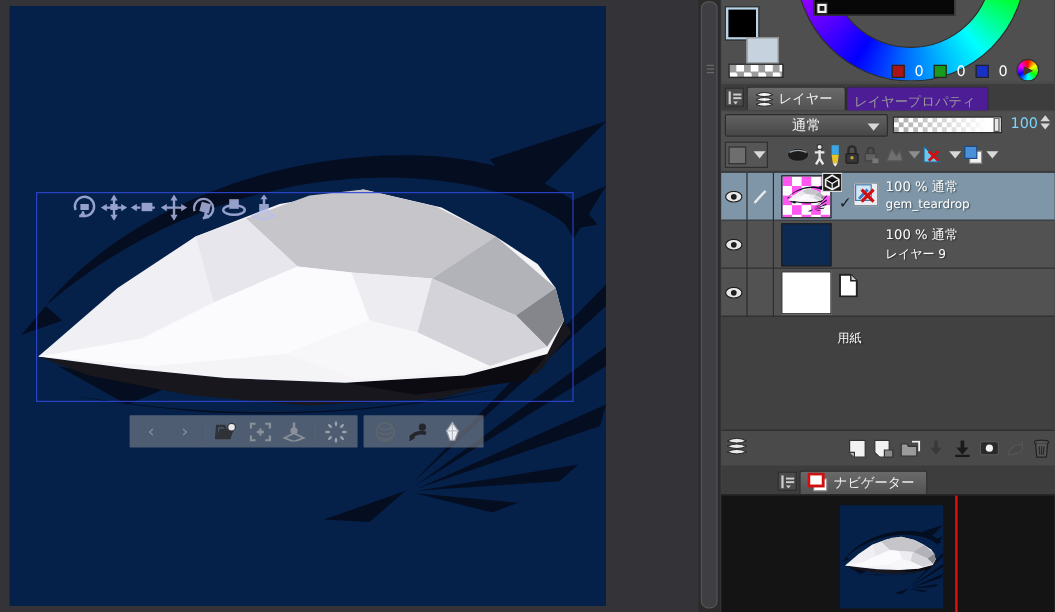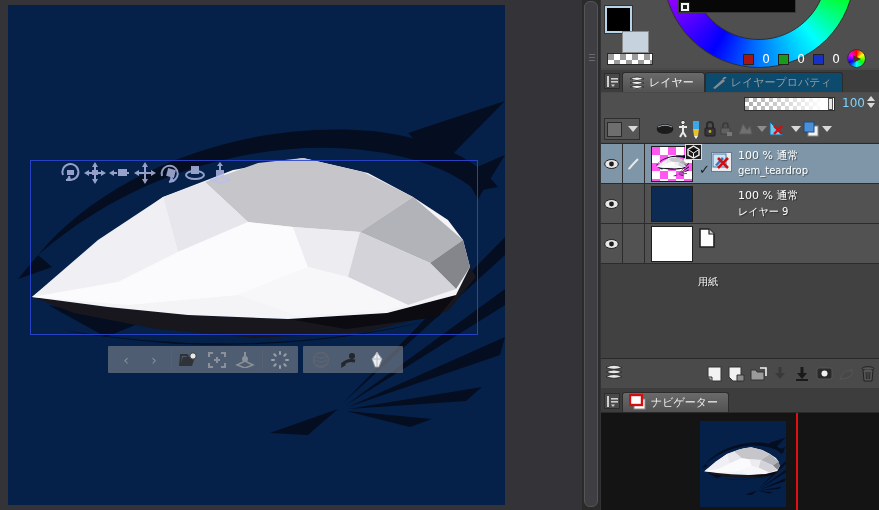--- a/index.html
+++ b/index.html
@@ -55,21 +55,21 @@
   .wheel-btn { position:absolute; left:246px; top:49px; width:19px; height:19px; border-radius:50%;
                background:conic-gradient(#f00,#ff0,#0f0,#0ff,#00f,#f0f,#f00); border:1px solid #333; }
   .wheel-btn i { position:absolute; left:5px; top:5px; border-left:8px solid #4a3426; border-top:4px solid transparent; border-bottom:4px solid transparent; }
 
   
   .layers-section { position:absolute; left:0; top:68px; width:278px; height:320px; background:#4a4a4a; }
   .tab-bar { position:absolute; left:0; top:2px; width:278px; height:22px; background:#3d3d3d; display:flex; align-items:flex-end; }
   .panel-menu { width:16px; height:16px; margin:0 2px 3px 3px; background:#4a4a4a; border:1px solid #2d2d2d; display:flex; align-items:center; justify-content:center; }
   .tab { height:20px; display:flex; align-items:center; gap:4px; padding:0 10px 0 6px; border:1px solid #2c2c2c; border-bottom:none; border-radius:3px 3px 0 0; }
   .tab.active { background:linear-gradient(#6a6a6a,#525252); color:#f2f2f2; }
-  .tab.inactive { background:#0c4a6e; color:#9a9a9a; }
+  .tab.inactive { background:#4c1d95; color:#9a9a9a;flex-direction:column; }
   .blend-row { position:absolute; left:0; top:25px; width:278px; height:23px; background:#4f4f4f; }
   .blend-select { position:absolute; left:3px; top:2px; width:136px; height:19px; background:linear-gradient(#626262,#474747);
                   border:1px solid #2c2c2c; border-radius:2px; display:flex; align-items:center; justify-content:center; color:#f0f0f0; font-size:12px; }
   .blend-select .arr { position:absolute; right:6px; top:7px; }
   .tri-down { width:0; height:0; border-left:5px solid transparent; border-right:5px solid transparent; border-top:6px solid #d8d8d8; }
   .opacity-slider { position:absolute; left:143px; top:4px; width:91px; height:14px; border:1px solid #2c2c2c;
                     background:linear-gradient(to right, rgba(255,255,255,0), #fff 88%),
                                repeating-conic-gradient(#fff 0 25%, #aaa 0 50%) 0 0/8px 8px; }
   .slider-thumb { position:absolute; right:1px; top:0; width:5px; height:12px; background:#e8e8e8; border:1px solid #555; }
   .opacity-val { position:absolute; left:238px; top:3px; width:26px; text-align:right; color:#7dd3fc; font-size:12px; }
@@ -100,21 +100,21 @@
   .paper-badge { position:absolute; left:97px; top:4px; }
   .row3-name { left:97px; top:22px;margin-top:29px; }
 
   
   .layers-footer { position:absolute; left:0; top:290px; width:278px; height:30px; background:#4a4a4a; border-top:1px solid #2a2a2a; display:flex; align-items:center; }
   .foot-left { margin-left:4px; margin-right:auto; }
   .foot-btn { width:20px; height:20px; margin:0 1px; display:flex; align-items:center; justify-content:center; }
 
   
   .nav-section { position:absolute; left:0; top:388px; width:278px; height:122px; background:#3d3d3d; }
-  .nav-tabbar { position:absolute; left:0; top:2px; width:278px; height:22px; display:flex; align-items:flex-end; }
+  .nav-tabbar { position:absolute; left:0; top:2px; width:278px; height:22px; display:flex; align-items:flex-end;padding-left:44px; }
   .nav-content { position:absolute; left:0; top:24px; width:278px; height:98px; background:#141414; border-top:1px solid #2a2a2a; }
   .nav-thumb { position:absolute; left:99px; top:8px; width:86px; height:86px; background:#05214a; }
   .nav-redline { position:absolute; left:195px; top:0; width:2px; height:98px; background:#e01010; }
 </style>
 </head>
 <body>
 
 <svg width="0" height="0" style="position:absolute">
   <defs>
     <g id="gemScene">
@@ -326,20 +326,24 @@
         <span class="tab inactive">
           <svg width="15" height="12" viewBox="0 0 15 12">
               <path d="M1,11 L11,2 L13,4 L3,12 Z" fill="#8a8a8a"></path>
               <path d="M11,2 L14,0" stroke="#8a8a8a" stroke-width="2"></path>
             </svg>
           <span>レイヤープロパティ</span>
         </span>
       </div>
 
       <div class="blend-row">
+        <div class="blend-select">
+          <span>通常</span>
+          <span class="arr tri-down"></span>
+        </div>
         <div class="opacity-slider">
           <span class="slider-thumb"></span>
         </div>
         <span class="opacity-val">100</span>
         <span class="spinner">
             <i class="spin-up"></i>
             <i class="spin-dn"></i>
           </span>
       </div>
 

